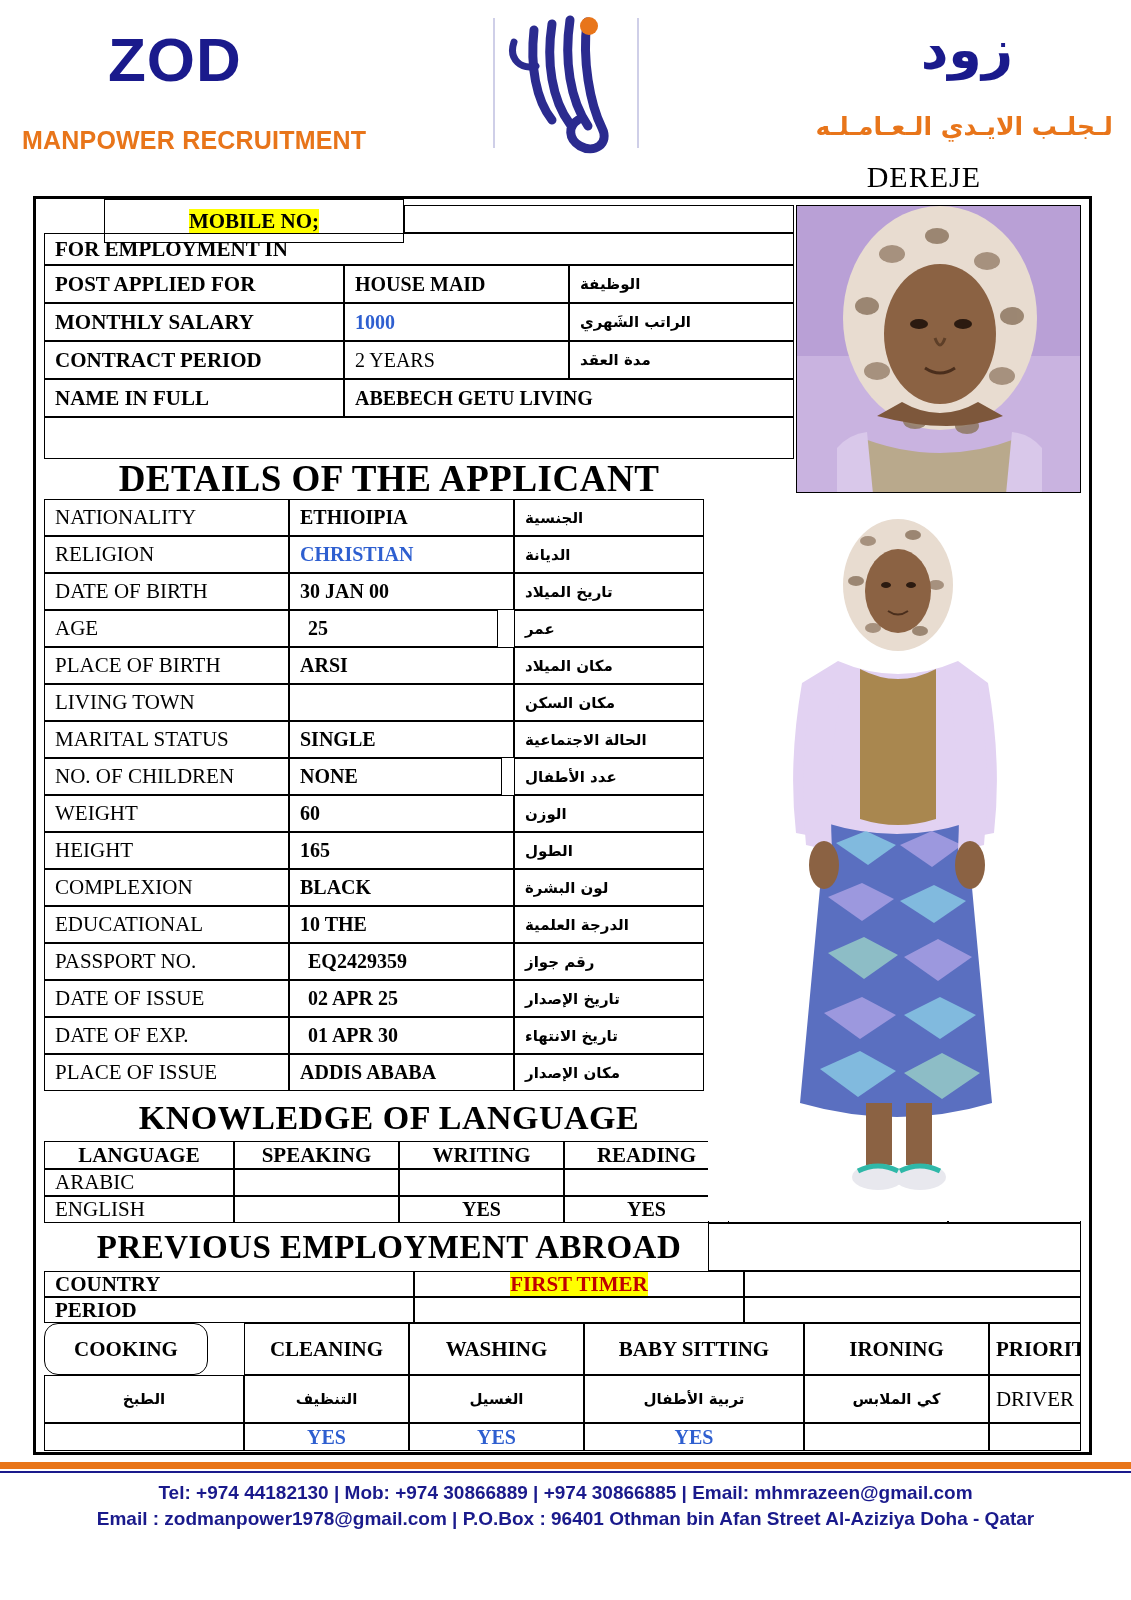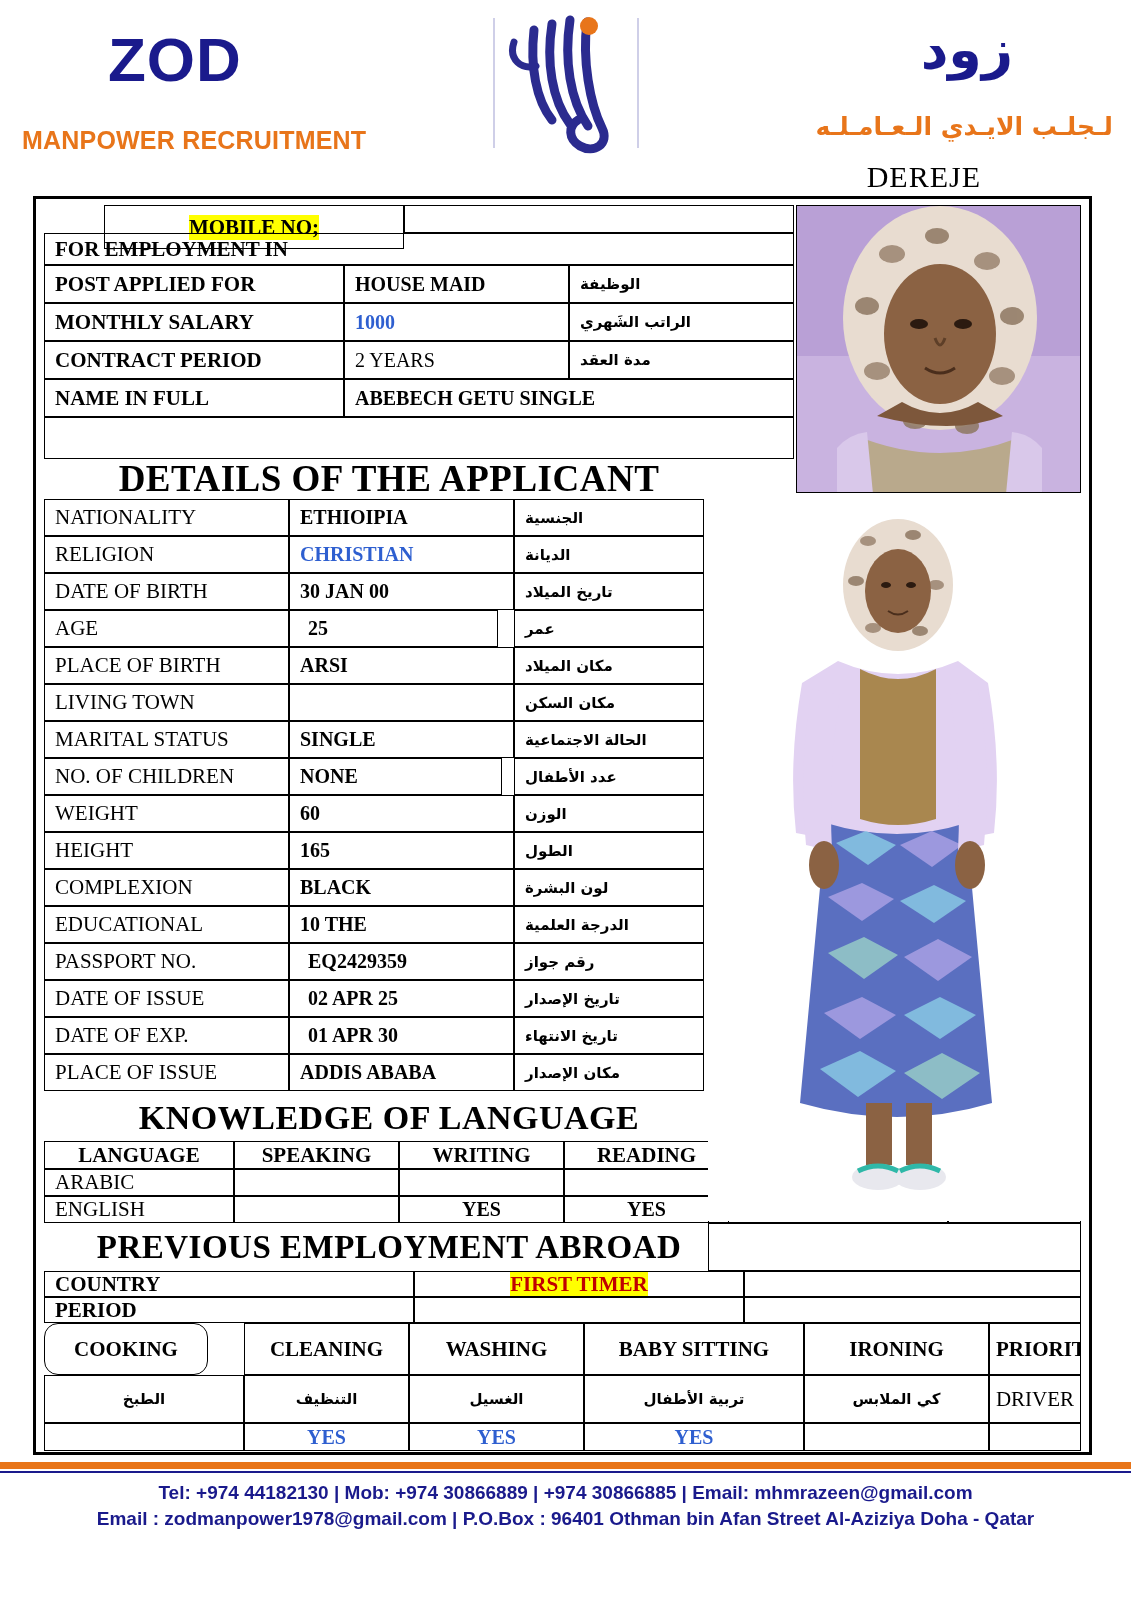--- a/index.html
+++ b/index.html
@@ -212,41 +212,41 @@
   </div>
 
   <div class="logo-ar">زود</div>
   <div class="logo-ar-sub">لـجلـب الايـدي الـعـامـلـه</div>
   <div class="dereje">DEREJE</div>
 </div>
 
 <div class="frame">
   <div class="sheet">
 
-    <div class="cell center" style="left:68px; top:6px; width:300px; height:44px;">
+    <div class="cell center" style="left:68px; top:0; width:300px; height:44px;">
       <span class="lbl-b hl">MOBILE NO;</span>
     </div>
     <div class="cell" style="left:368px; top:6px; width:390px; height:28px;"></div>
 
     <div class="cell lbl-b" style="left:8px; top:34px; width:750px; height:32px;">FOR EMPLOYMENT IN</div>
 
     <div class="cell lbl-b" style="left:8px; top:66px; width:300px; height:38px;">POST APPLIED FOR</div>
     <div class="cell val-b" style="left:308px; top:66px; width:225px; height:38px;">HOUSE MAID</div>
     <div class="cell ar" style="left:533px; top:66px; width:225px; height:38px;">الوظيفة</div>
 
     <div class="cell lbl-b" style="left:8px; top:104px; width:300px; height:38px;">MONTHLY SALARY</div>
     <div class="cell val-b blue" style="left:308px; top:104px; width:225px; height:38px;">1000</div>
     <div class="cell ar" style="left:533px; top:104px; width:225px; height:38px;">الراتب الشَهري</div>
 
     <div class="cell lbl-b" style="left:8px; top:142px; width:300px; height:38px;">CONTRACT PERIOD</div>
     <div class="cell val" style="left:308px; top:142px; width:225px; height:38px;">2 YEARS</div>
     <div class="cell ar" style="left:533px; top:142px; width:225px; height:38px;">مدة العقد</div>
 
     <div class="cell lbl-b" style="left:8px; top:180px; width:300px; height:38px;">NAME IN FULL</div>
-    <div class="cell val-b" style="left:308px; top:180px; width:450px; height:38px;">ABEBECH GETU SINGLE</div>
+    <div class="cell val-b" style="left:308px; top:180px; width:450px; height:38px;">ABEBECH GETU LIVING</div>
 
     <div class="cell" style="left:8px; top:218px; width:750px; height:42px;"></div>
 
     <div class="section-title" style="left:8px; top:258px; width:690px; font-size:37px;">DETAILS OF THE APPLICANT</div>
 
     <div class="cell lbl" style="left:8px; top:300px; width:245px; height:37px;">NATIONALITY</div>
     <div class="cell val-b" style="left:253px; top:300px; width:225px; height:37px;">ETHIOIPIA</div>
     <div class="cell ar" style="left:478px; top:300px; width:190px; height:37px;">الجنسية</div>
 
     <div class="cell lbl" style="left:8px; top:337px; width:245px; height:37px;">RELIGION</div>

